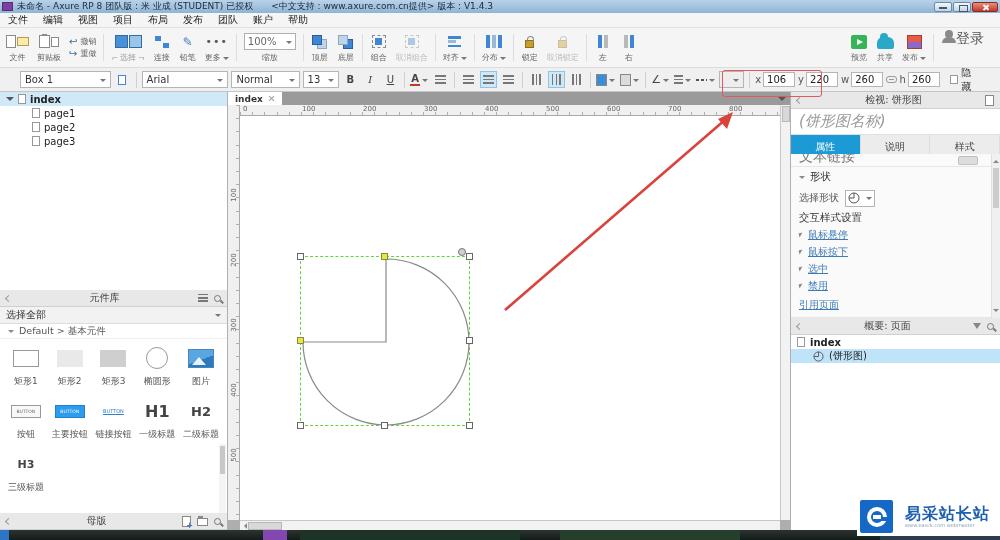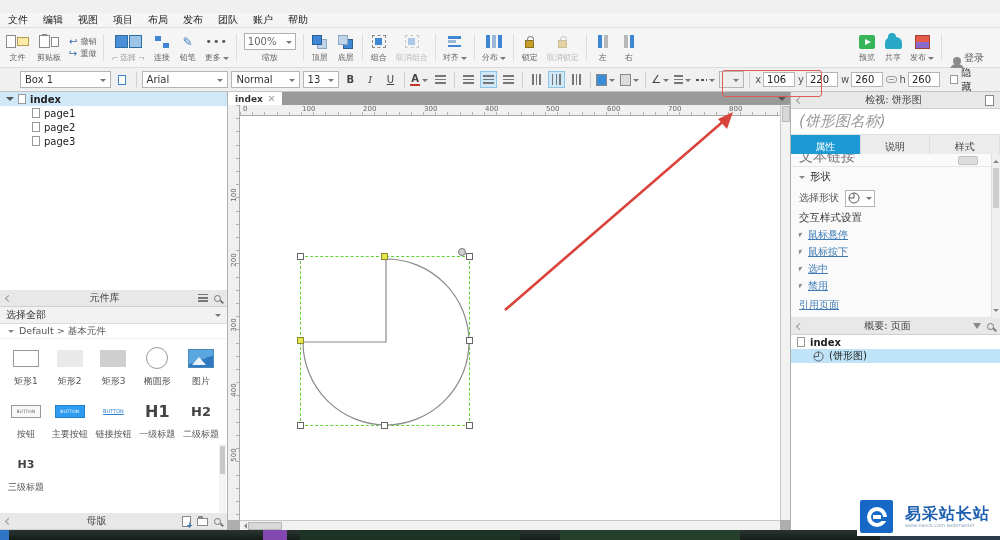--- a/index.html
+++ b/index.html
@@ -65,21 +65,21 @@
   .i-conn::after { content:""; position:absolute; right:0; bottom:0; width:6px; height:5px; background:#3f87d4; }
   .i-more { font-size:11px; color:#555; letter-spacing:1px; }
   .zoom-combo { width:52px; height:17px; background:#fff; border:1px solid #b0b0b0; display:flex; align-items:center; justify-content:space-between; padding:0 3px; font-size:10px; }
   .i-preview { width:16px; height:14px; background:#35b558; border-radius:2px; position:relative; }
   .i-preview::after { content:""; position:absolute; left:6px; top:4px; border-left:6px solid #fff; border-top:3px solid transparent; border-bottom:3px solid transparent; }
   .i-cloud { width:17px; height:12px; background:#2aa8c8; border-radius:6px 6px 2px 2px; position:relative; margin-top:3px; }
   .i-cloud::before { content:""; position:absolute; left:3px; top:-4px; width:8px; height:8px; background:#2aa8c8; border-radius:50%; }
   .i-pub { width:15px; height:14px; background:linear-gradient(#e85a4a 50%, #8a6ac8 50%); border:1px solid #a04030; }
   .i-person { width:8px; height:8px; border-radius:50%; background:#8a8a8a; position:relative; margin-right:3px; }
   .i-person::after { content:""; position:absolute; left:-3px; top:7px; width:14px; height:6px; border-radius:6px 6px 0 0; background:#8a8a8a; }
-  .login-btn { display:flex; align-items:flex-end; font-size:10px; color:#555; padding:0 8px; }
+  .login-btn { display:flex; align-items:flex-start; font-size:14px; color:#555; padding:0 8px; }
   .sel-marks { display:flex; align-items:flex-end; gap:2px; font-size:8px; color:#999; }
 
   
   .stylebar { position:absolute; left:0; top:68px; width:1000px; height:24px; background:#f0f0f0;
     border-bottom:1px solid #c4c4c4; display:flex; align-items:center; gap:3px; padding:0 20px; font-size:10px; }
   .combo { background:#fff; border:1px solid #b5b5b5; height:17px; display:flex; align-items:center; justify-content:space-between; padding:0 4px; color:#333; }
   .combo.disabled { background:#eee; color:#aaa; }
   .sbtn { min-width:17px; height:17px; display:flex; align-items:center; justify-content:center; color:#444; border:1px solid transparent; }
   .sbtn.active { background:#cfe8f7; border-color:#8ec4e8; }
   .sbtn.b { font-weight:bold; } .sbtn.i { font-style:italic; font-family:"DejaVu Serif",serif; } .sbtn.u { text-decoration:underline; }
@@ -218,20 +218,30 @@
 
   
   .taskbar { position:absolute; left:0; top:530px; width:1000px; height:10px; background:linear-gradient(#2a3430,#141c18); z-index:55; }
   .tk { position:absolute; top:0; height:10px; }
 </style>
 </head>
 <body>
 
 <div class="app">
 
+  <div class="titlebar">
+    <span class="app-icon"></span>
+    <span class="t-text">未命名 - Axure RP 8 团队版 : 米 业成 (STUDENT) 已授权</span>
+    <span class="t-sup">&lt;中文支持 : www.axure.com.cn提供&gt; 版本 : V1.4.3</span>
+    <span class="win-controls">
+      <span class="win-btn min"></span>
+      <span class="win-btn max"></span>
+      <span class="win-btn close"></span>
+    </span>
+  </div>
 
   <div class="menubar">
     <span>文件</span>
     <span>编辑</span>
     <span>视图</span>
     <span>项目</span>
     <span>布局</span>
     <span>发布</span>
     <span>团队</span>
     <span>账户</span>

